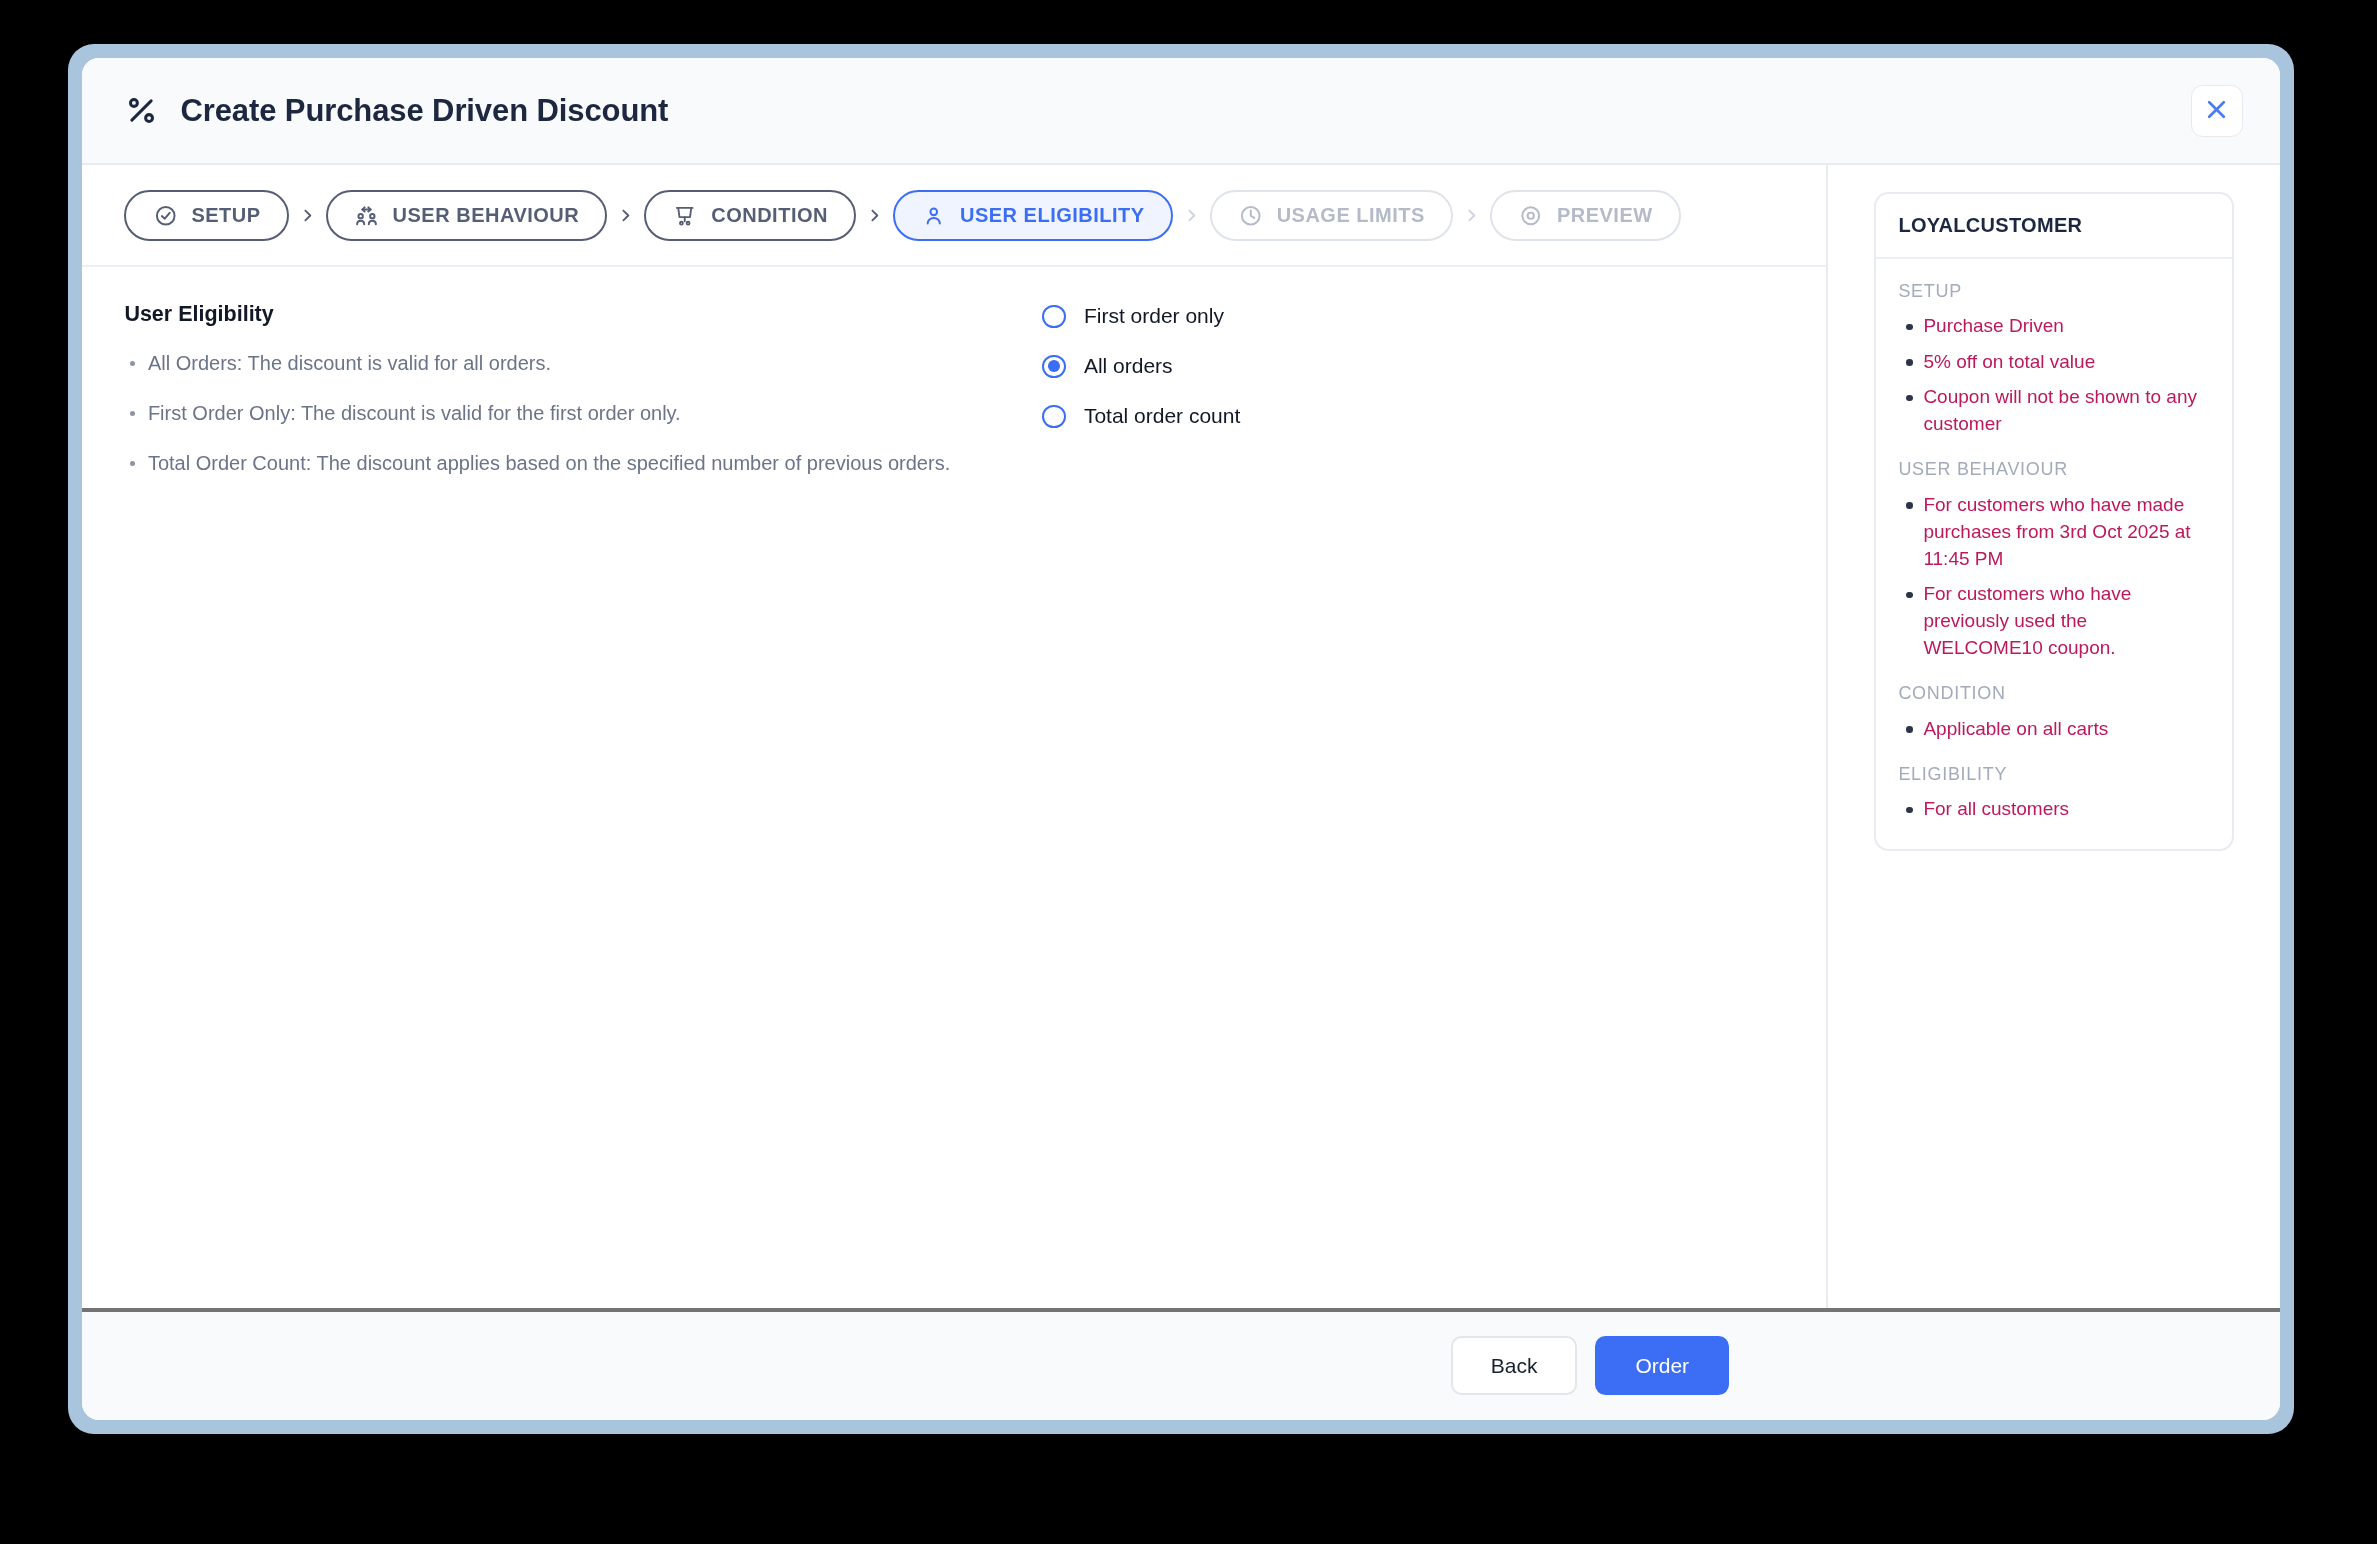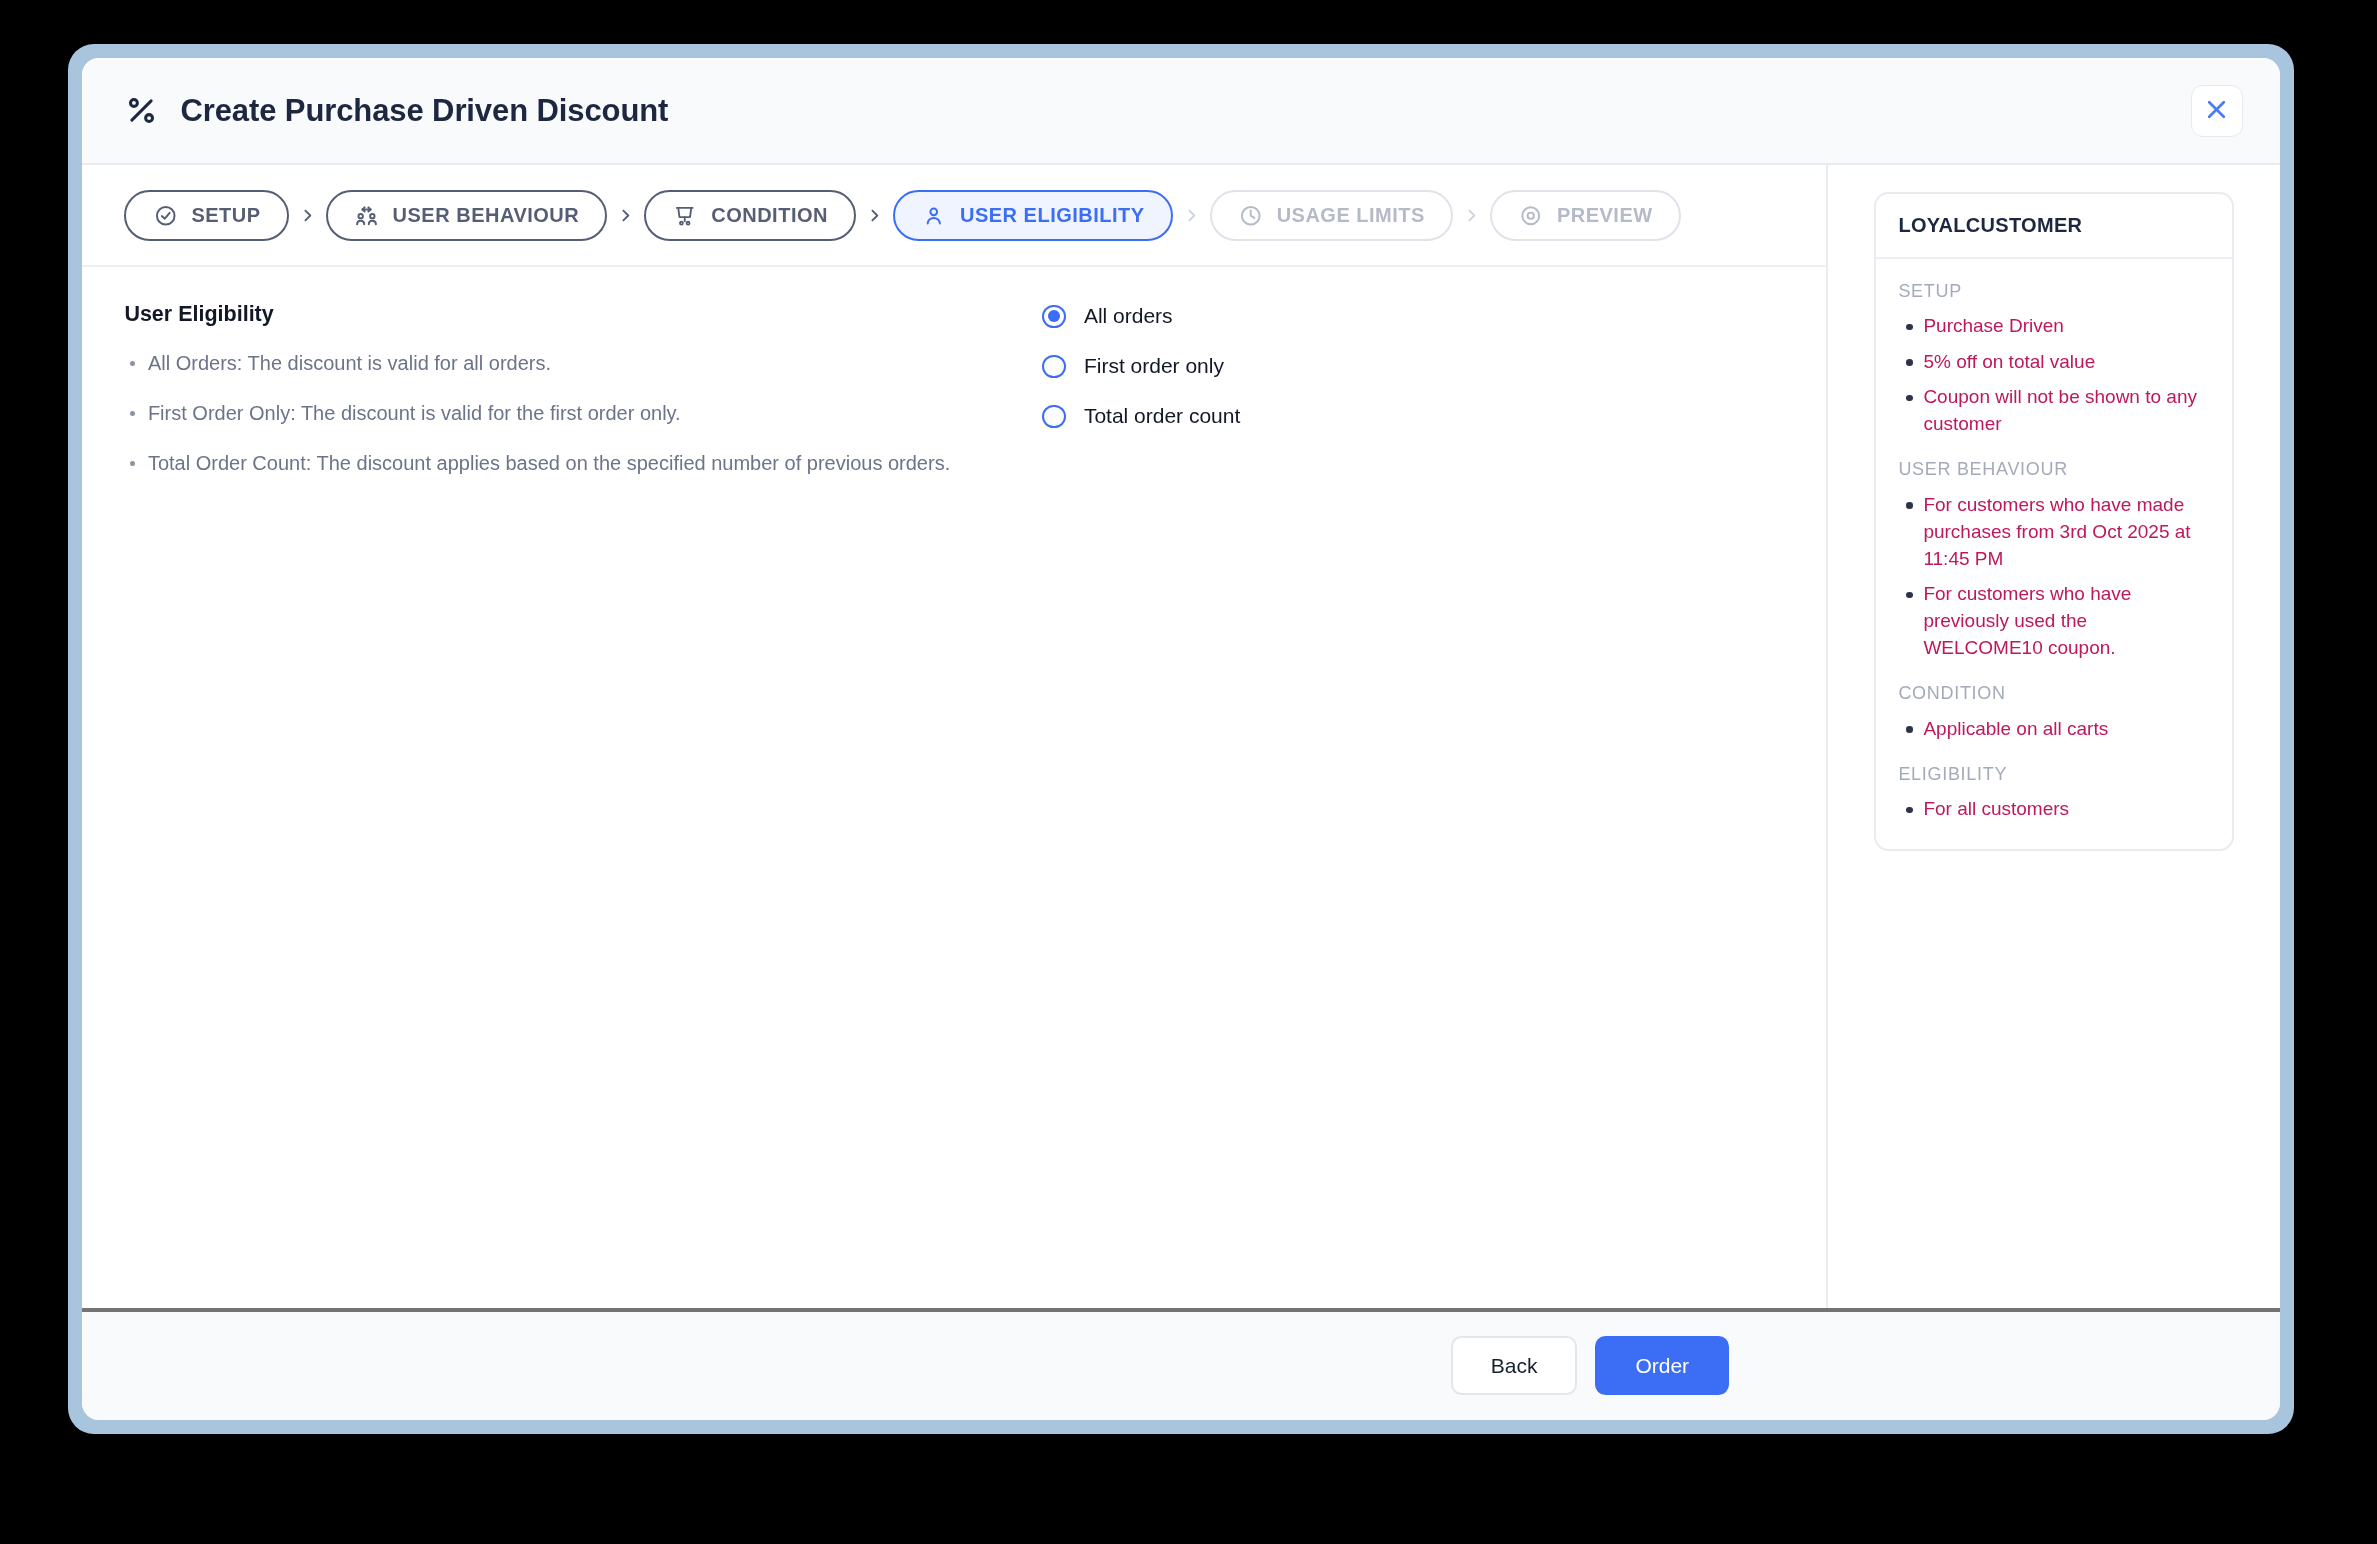--- a/index.html
+++ b/index.html
@@ -410,26 +410,26 @@
           <div class="section-title">User Eligibility</div>
           <ul class="desc-list">
             <li>All Orders: The discount is valid for all orders.</li>
             <li>First Order Only: The discount is valid for the first order only.</li>
             <li>Total Order Count: The discount applies based on the specified number of previous orders.</li>
           </ul>
         </div>
 
         <div class="radio-col">
           <div class="radio-row">
+            <span class="radio"></span>
+            <span class="radio-label">First order only</span>
+          </div>
+          <div class="radio-row">
             <span class="radio checked"></span>
             <span class="radio-label">All orders</span>
-          </div>
-          <div class="radio-row">
-            <span class="radio"></span>
-            <span class="radio-label">First order only</span>
           </div>
           <div class="radio-row">
             <span class="radio"></span>
             <span class="radio-label">Total order count</span>
           </div>
         </div>
 
       </div>
     </div>
 

